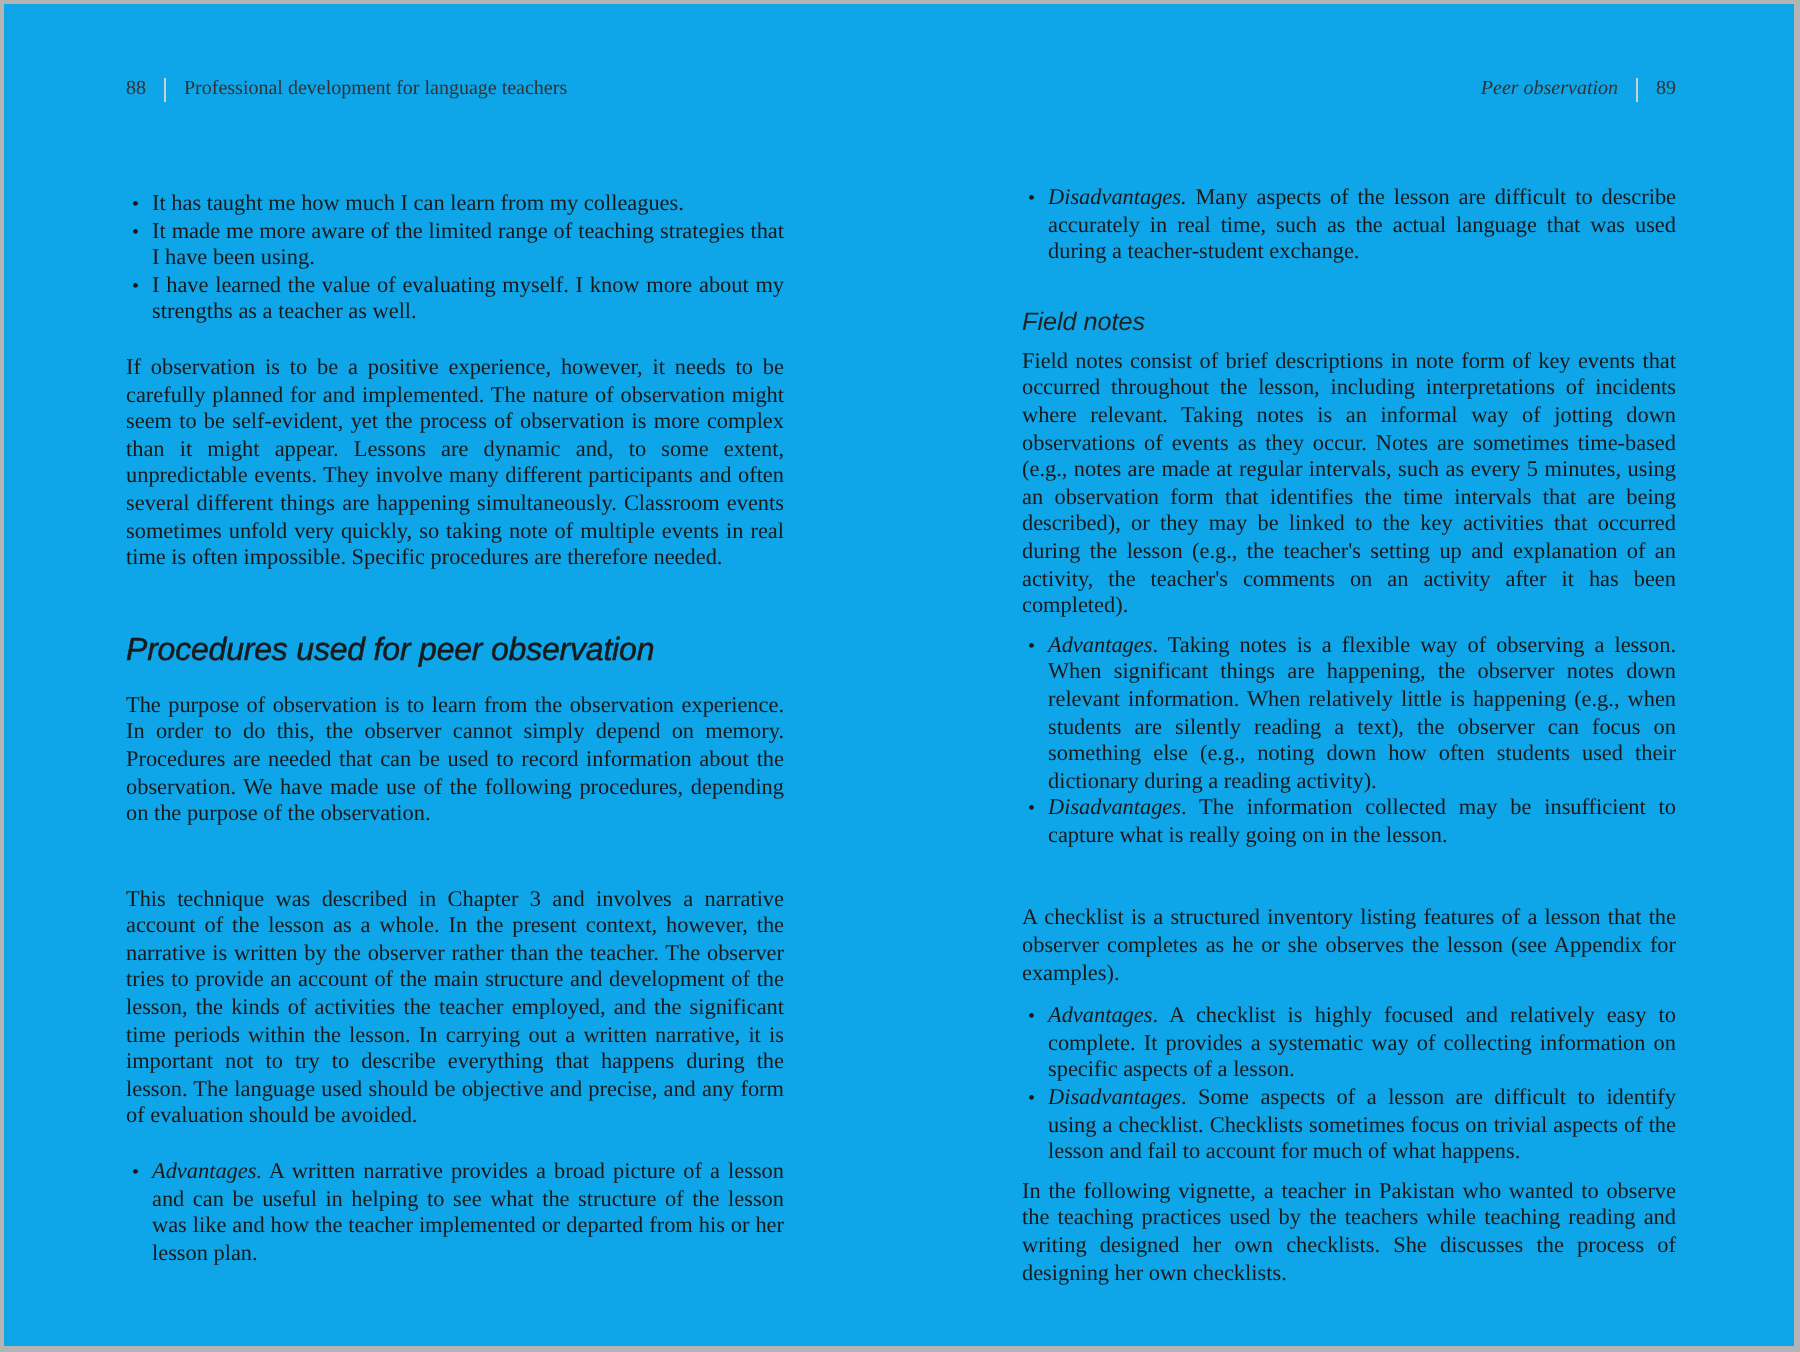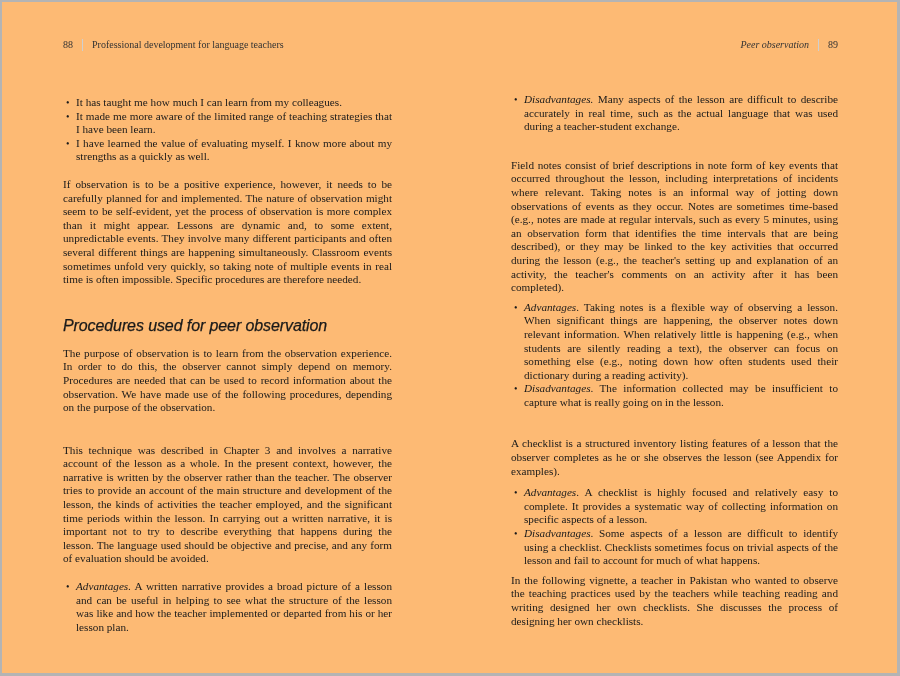--- a/index.html
+++ b/index.html
@@ -6,21 +6,21 @@
     body {
       width: 900px; height: 676px; overflow: hidden;
       background: #b4b4b4;
       position: relative;
       font-family: "Liberation Serif", serif;
       color: #1a1a1a;
     }
     .spread {
       position: absolute; left: 2px; top: 2px;
       width: 895px; height: 671px;
-      background: #fdba74;
+      background: #0ea5e9;
     }
     .page { position: absolute; top: 0; height: 671px; }
     .page-left { left: 0; width: 448px; }
     .page-right { left: 448px; width: 447px; }
 
     .running-head {
       position: absolute; top: 37px;
       font-size: 10px; line-height: 12px; color: #333;
       display: flex; align-items: center; white-space: nowrap;
     }
@@ -68,22 +68,22 @@
   <div class="page page-left">
     <div class="running-head">
       <span class="rh-num">88</span>
       <span class="rh-sep"></span>
       <span>Professional development for language teachers</span>
     </div>
 
     <div class="col">
       <ul class="bullets">
         <li>It has taught me how much I can learn from my colleagues.</li>
-        <li>It made me more aware of the limited range of teaching strategies that I have been learn.</li>
-        <li>I have learned the value of evaluating myself. I know more about my strengths as a quickly as well.</li>
+        <li>It made me more aware of the limited range of teaching strategies that I have been using.</li>
+        <li>I have learned the value of evaluating myself. I know more about my strengths as a teacher as well.</li>
       </ul>
       <div class="gap-md"></div>
       <p>If observation is to be a positive experience, however, it needs to be carefully planned for and implemented. The nature of observation might seem to be self-evident, yet the process of observation is more complex than it might appear. Lessons are dynamic and, to some extent, unpredictable events. They involve many different participants and often several different things are happening simultaneously. Classroom events sometimes unfold very quickly, so taking note of multiple events in real time is often impossible. Specific procedures are therefore needed.</p>
       <div style="height:30px"></div>
       <h2 class="section">Procedures used for peer observation</h2>
       <div style="height:12px"></div>
       <p>The purpose of observation is to learn from the observation experience. In order to do this, the observer cannot simply depend on memory. Procedures are needed that can be used to record information about the observation. We have made use of the following procedures, depending on the purpose of the observation.</p>
       <div style="height:21px"></div>
       <div style="height:8px"></div>
       <p>This technique was described in Chapter 3 and involves a narrative account of the lesson as a whole. In the present context, however, the narrative is written by the observer rather than the teacher. The observer tries to provide an account of the main structure and development of the lesson, the kinds of activities the teacher employed, and the significant time periods within the lesson. In carrying out a written narrative, it is important not to try to describe everything that happens during the lesson. The language used should be objective and precise, and any form of evaluation should be avoided.</p>
@@ -99,20 +99,21 @@
       <span class="rh-title-italic">Peer observation</span>
       <span class="rh-sep"></span>
       <span class="rh-num">89</span>
     </div>
 
     <div class="col">
       <ul class="bullets">
         <li><em>Disadvantages.</em><span> Many aspects of the lesson are difficult to describe accurately in real time, such as the actual language that was used during a teacher-student exchange.</span></li>
       </ul>
       <div style="height:19px"></div>
+      <h3 class="sub">Field notes</h3>
       <div style="height:6px"></div>
       <p>Field notes consist of brief descriptions in note form of key events that occurred throughout the lesson, including interpretations of incidents where relevant. Taking notes is an informal way of jotting down observations of events as they occur. Notes are sometimes time-based (e.g., notes are made at regular intervals, such as every 5 minutes, using an observation form that identifies the time intervals that are being described), or they may be linked to the key activities that occurred during the lesson (e.g., the teacher's setting up and explanation of an activity, the teacher's comments on an activity after it has been completed).</p>
       <div style="height:6px"></div>
       <ul class="bullets">
         <li><em>Advantages</em><span>. Taking notes is a flexible way of observing a lesson. When significant things are happening, the observer notes down relevant information. When relatively little is happening (e.g., when students are silently reading a text), the observer can focus on something else (e.g., noting down how often students used their dictionary during a reading activity).</span></li>
         <li><em>Disadvantages</em><span>. The information collected may be insufficient to capture what is really going on in the lesson.</span></li>
       </ul>
       <div style="height:22px"></div>
       <div style="height:6px"></div>
       <p>A checklist is a structured inventory listing features of a lesson that the observer completes as he or she observes the lesson (see Appendix for examples).</p>

